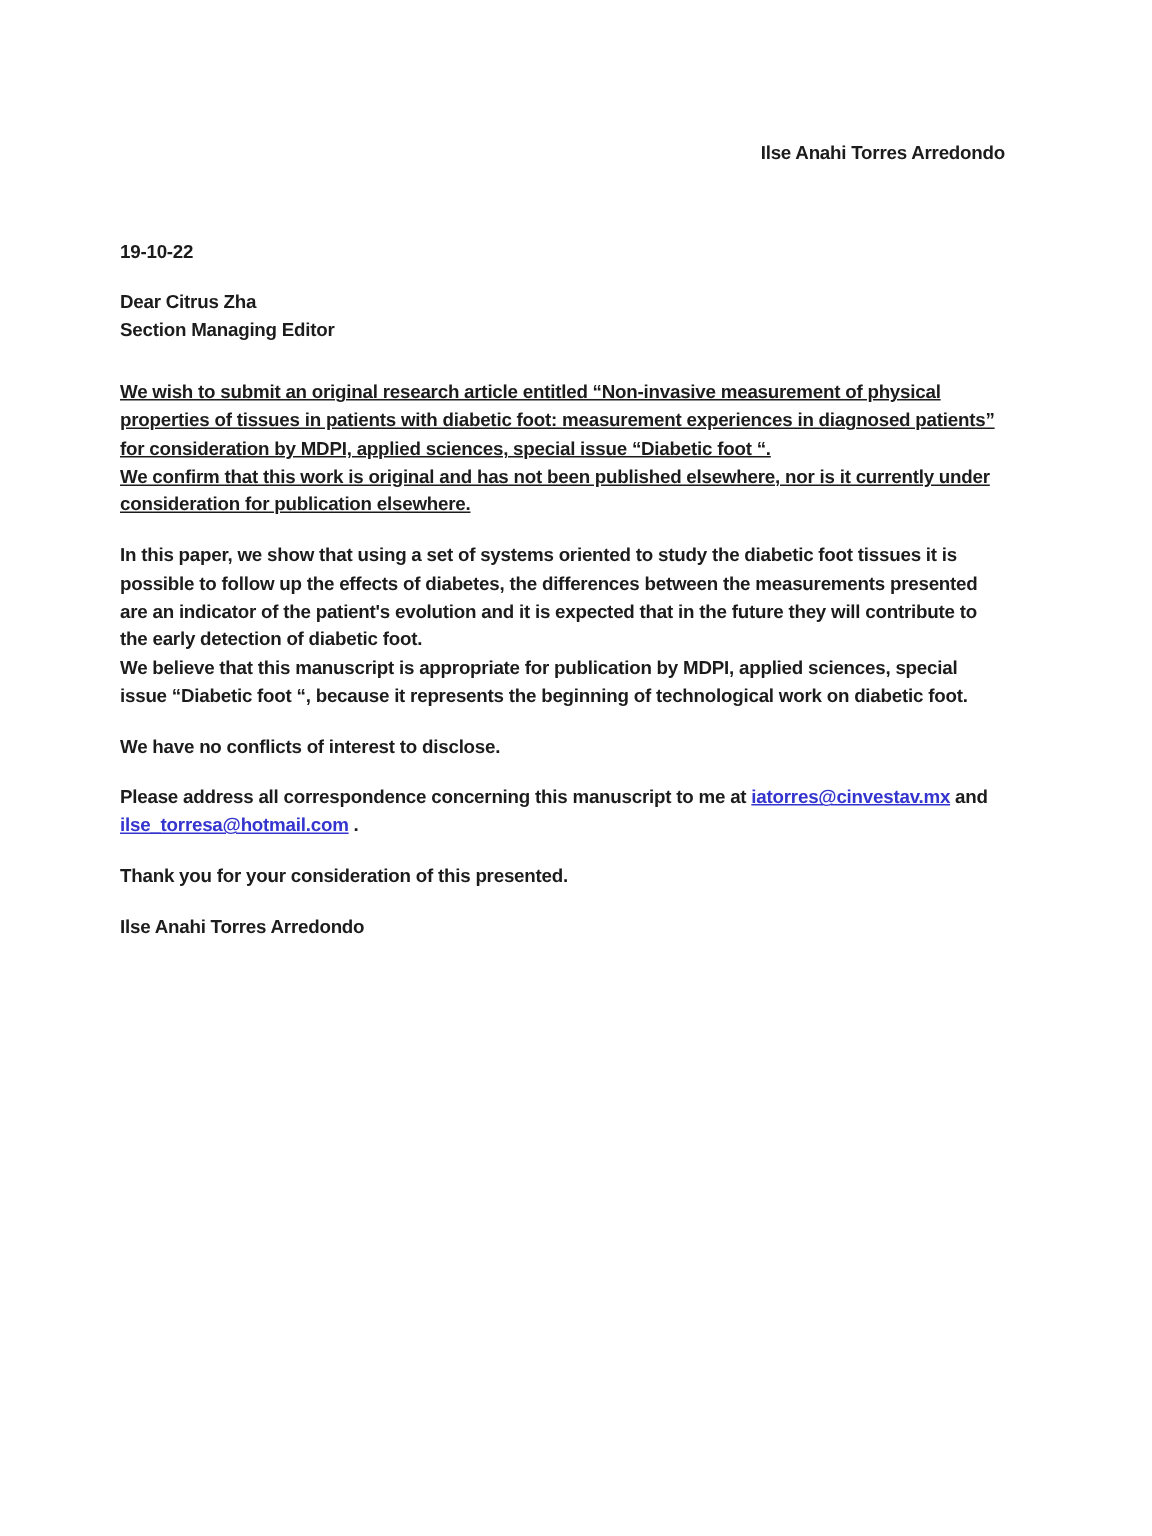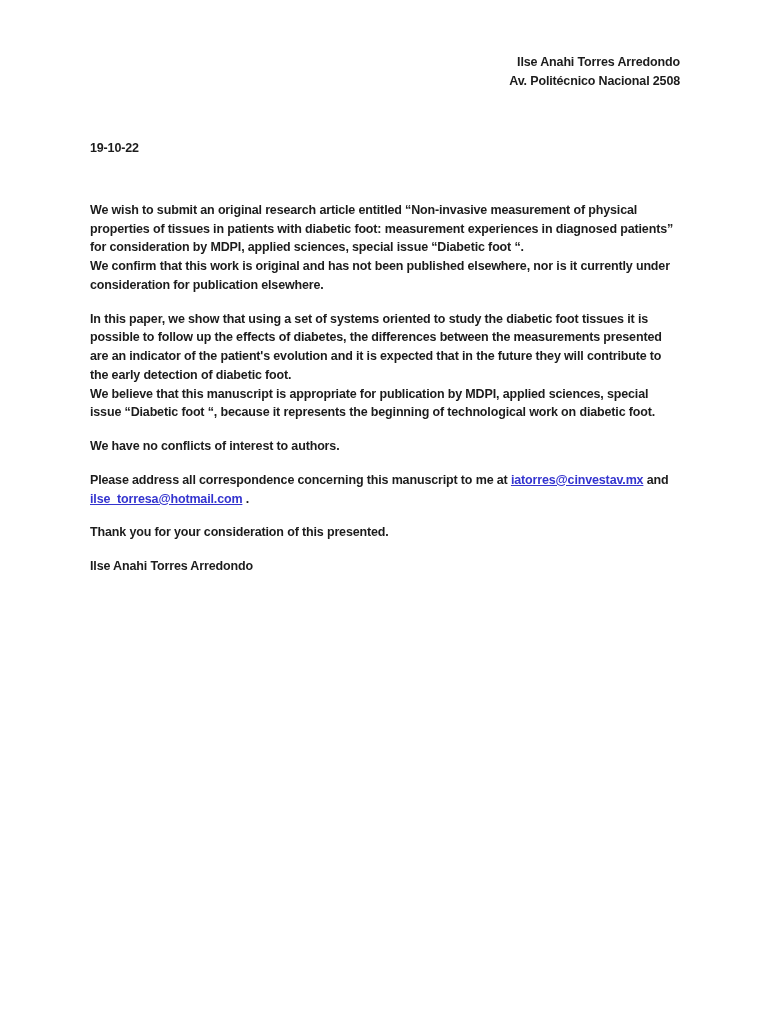--- a/index.html
+++ b/index.html
@@ -14,44 +14,45 @@
     background: #ffffff;
     overflow: hidden;
     font-family: "Liberation Sans", sans-serif;
     font-weight: bold;
     color: #1c1c1c;
     font-size: 12.5px;
     letter-spacing: -0.15px;
   }
   .content {
     position: absolute;
-    left: 90px;
+    left: 80px;
     top: 0;
     width: 590px;
-    padding-top: 53px;
+    padding-top: 93px;
   }
   .sender-block {
     text-align: right;
     line-height: 1.55;
   }
   .date {
     margin-top: 49px;
   }
   .recipient {
     margin-top: 17px;
     line-height: 1.48;
   }
   .para {
     white-space: pre-line;
     line-height: 1.5;
     margin: 0;
     margin-top: 13px;
   }
   .para-first {
-    margin-top: 46px;
+    margin-top: 23px;
+    text-decoration: underline;
   }
   .gap-lg {
     margin-top: 15px;
   }
   a.email-link {
     color: #3434cf;
     cursor: pointer;
   }
   .closing {
     margin-top: 15px;
@@ -61,34 +62,37 @@
   }
 </style>
 </head>
 <body>
 
 <div class="page">
   <div class="content">
 
     <div class="sender-block">
       <div>Ilse Anahi Torres Arredondo</div>
-      <div>Av. Politécnico Nacional 2508</div>
     </div>
 
     <div class="date">19-10-22</div>
 
+    <div class="recipient">
+      <div>Dear Citrus Zha</div>
+      <div>Section Managing Editor</div>
+    </div>
 
     <p class="para para-first">We wish to submit an original research article entitled “Non-invasive measurement of physical properties of tissues in patients with diabetic foot: measurement experiences in diagnosed patients” for consideration by MDPI, applied sciences, special issue “Diabetic foot “.
 We confirm that this work is original and has not been published elsewhere, nor is it currently under consideration for publication elsewhere.</p>
 
 
     <p class="para gap-lg">In this paper, we show that using a set of systems oriented to study the diabetic foot tissues it is possible to follow up the effects of diabetes, the differences between the measurements presented are an indicator of the patient's evolution and it is expected that in the future they will contribute to the early detection of diabetic foot.
 We believe that this manuscript is appropriate for publication by MDPI, applied sciences, special issue “Diabetic foot “, because it represents the beginning of technological work on diabetic foot.</p>
 
-    <p class="para gap-lg">We have no conflicts of interest to authors.</p>
+    <p class="para gap-lg">We have no conflicts of interest to disclose.</p>
 
     <p class="para gap-lg"><span>Please address all correspondence concerning this manuscript to me at </span><a href="#" class="email-link">iatorres@cinvestav.mx</a><span> and </span><a href="#" class="email-link">ilse_torresa@hotmail.com</a><span> .</span></p>
 
     <p class="para gap-lg">Thank you for your consideration of this presented.</p>
 
 
     <p class="para signature">Ilse Anahi Torres Arredondo</p>
 
   </div>
 </div>

